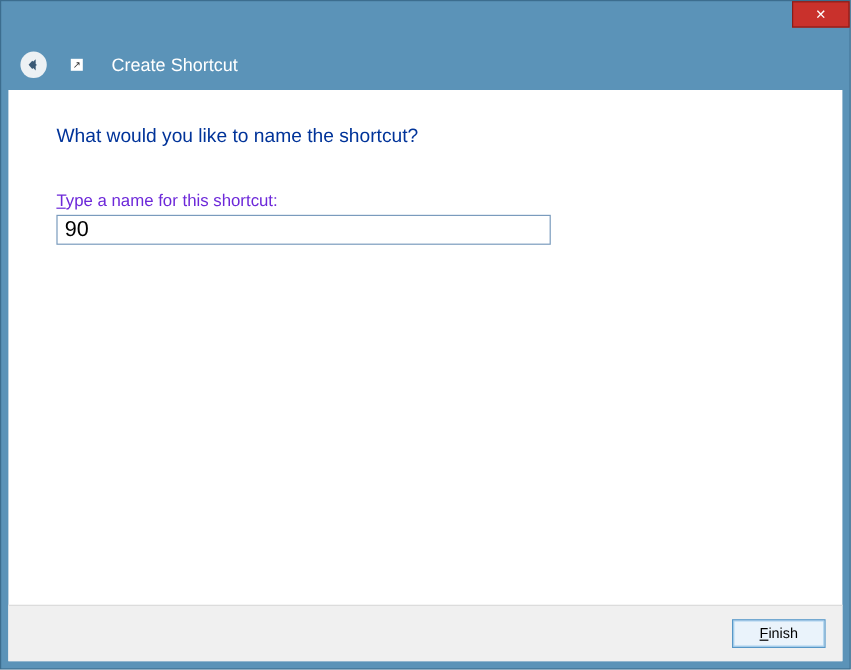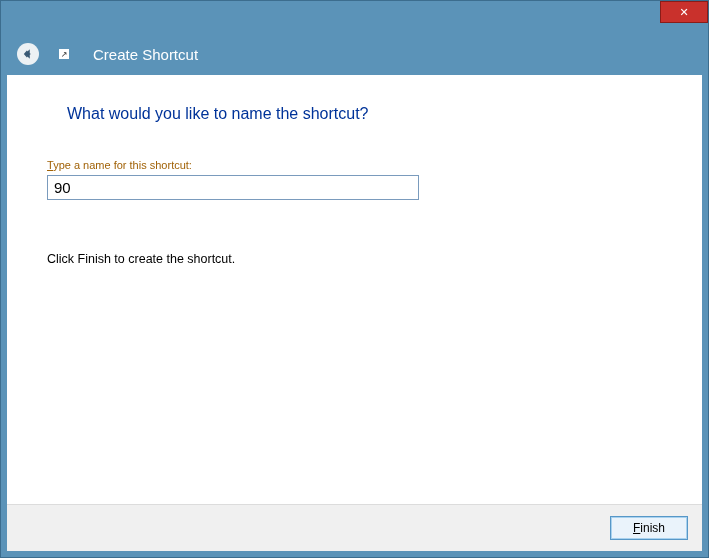--- a/index.html
+++ b/index.html
@@ -89,36 +89,35 @@
     }
     .main-content {
       flex: 1;
       padding: 30px 40px;
     }
     .instruction-heading {
       color: #003399;
       font-size: 16px;
       font-weight: 400;
       margin-bottom: 36px;
-      margin-left: 20px;
     }
     .field-label {
-      font-size: 11px;
-      color: #a16207;
+      font-size: 14px;
+      color: #6d28d9;
       margin-bottom: 4px;
     }
     .field-label .underline {
       text-decoration: underline;
     }
     .shortcut-name-input {
-      width: 372px;
+      width: 412px;
       height: 25px;
       border: 1px solid #7a9bbd;
       padding: 2px 6px;
-      font-size: 15px;
+      font-size: 18px;
       font-family: inherit;
       outline: none;
     }
     .helper-text {
       margin-top: 52px;
       font-size: 12.5px;
       color: #000;
     }
     .button-bar {
       border-top: 1px solid #dcdcdc;
@@ -175,21 +174,20 @@
 
   <div class="content-area">
     <div class="main-content">
       <div class="instruction-heading">What would you like to name the shortcut?</div>
 
       <div class="field-label">
         <span class="underline">T</span><span>ype a name for this shortcut:</span>
       </div>
       <input type="text" class="shortcut-name-input" value="90" style="">
 
-      <div class="helper-text">Click Finish to create the shortcut.</div>
     </div>
 
     <div class="button-bar">
       <button class="dlg-button default">
         <span class="underline">F</span><span>inish</span>
       </button>
     </div>
   </div>
 </div>
 

